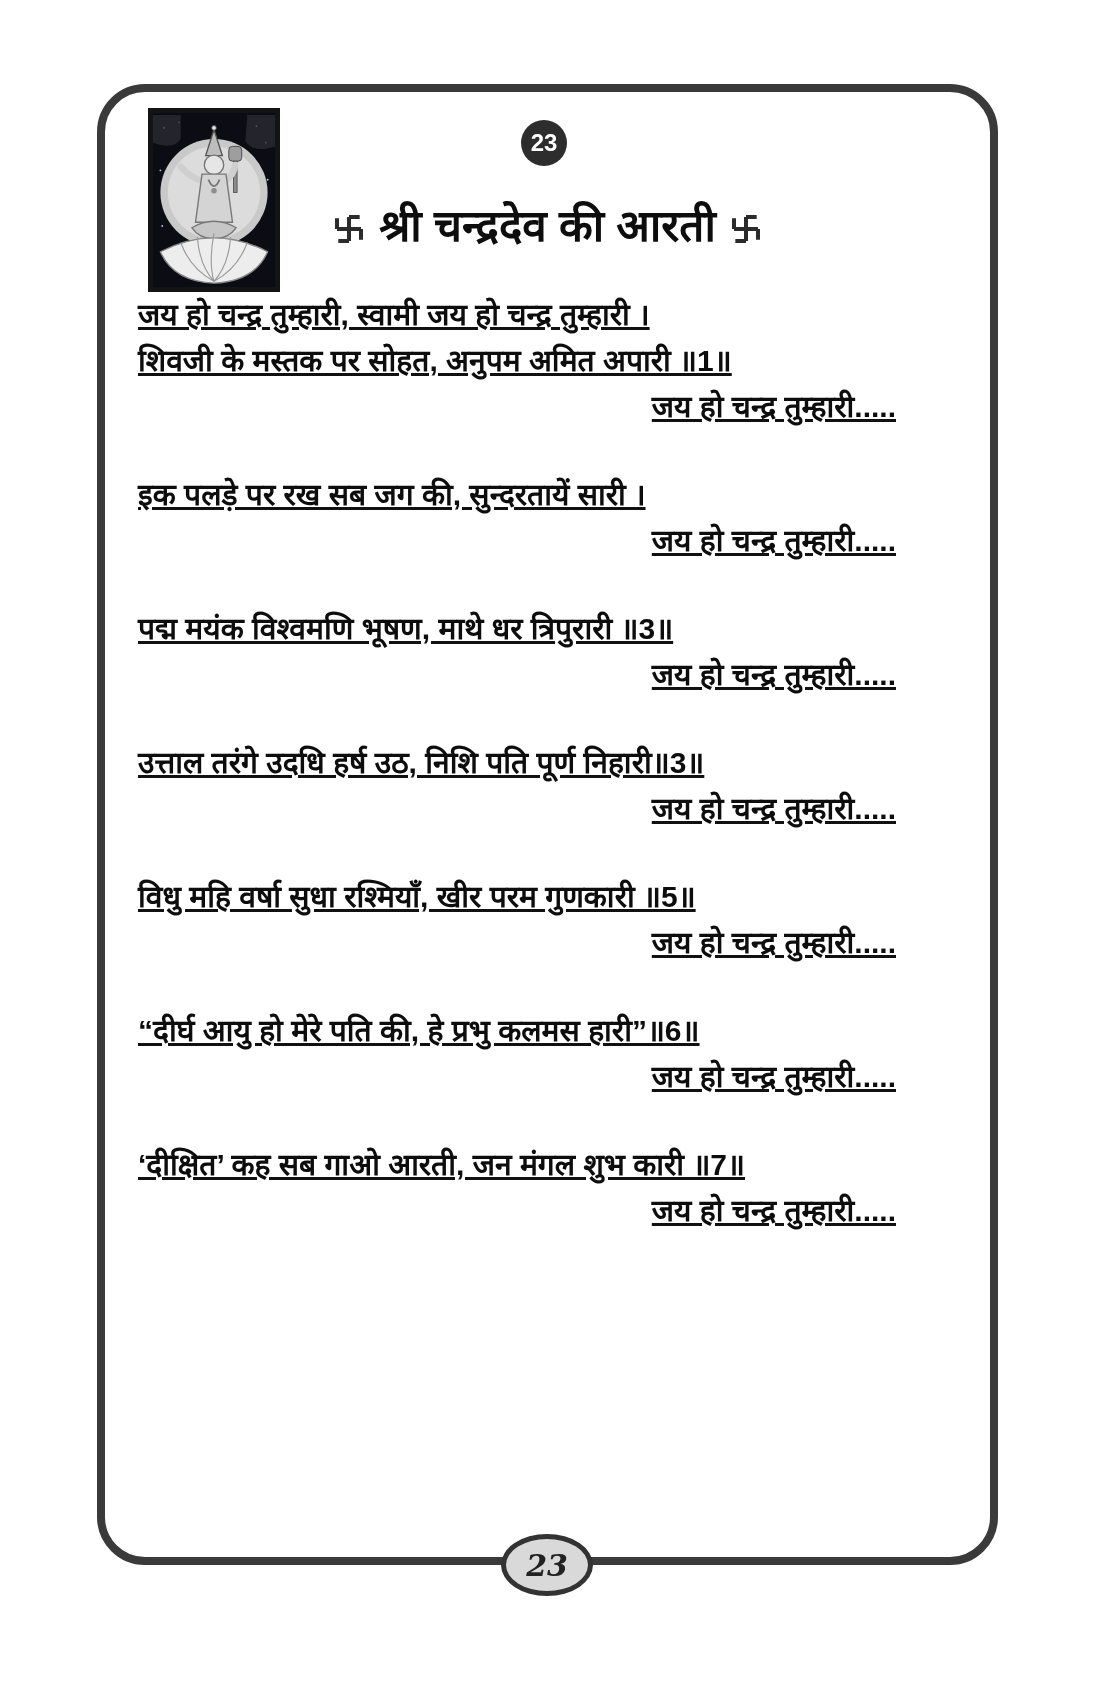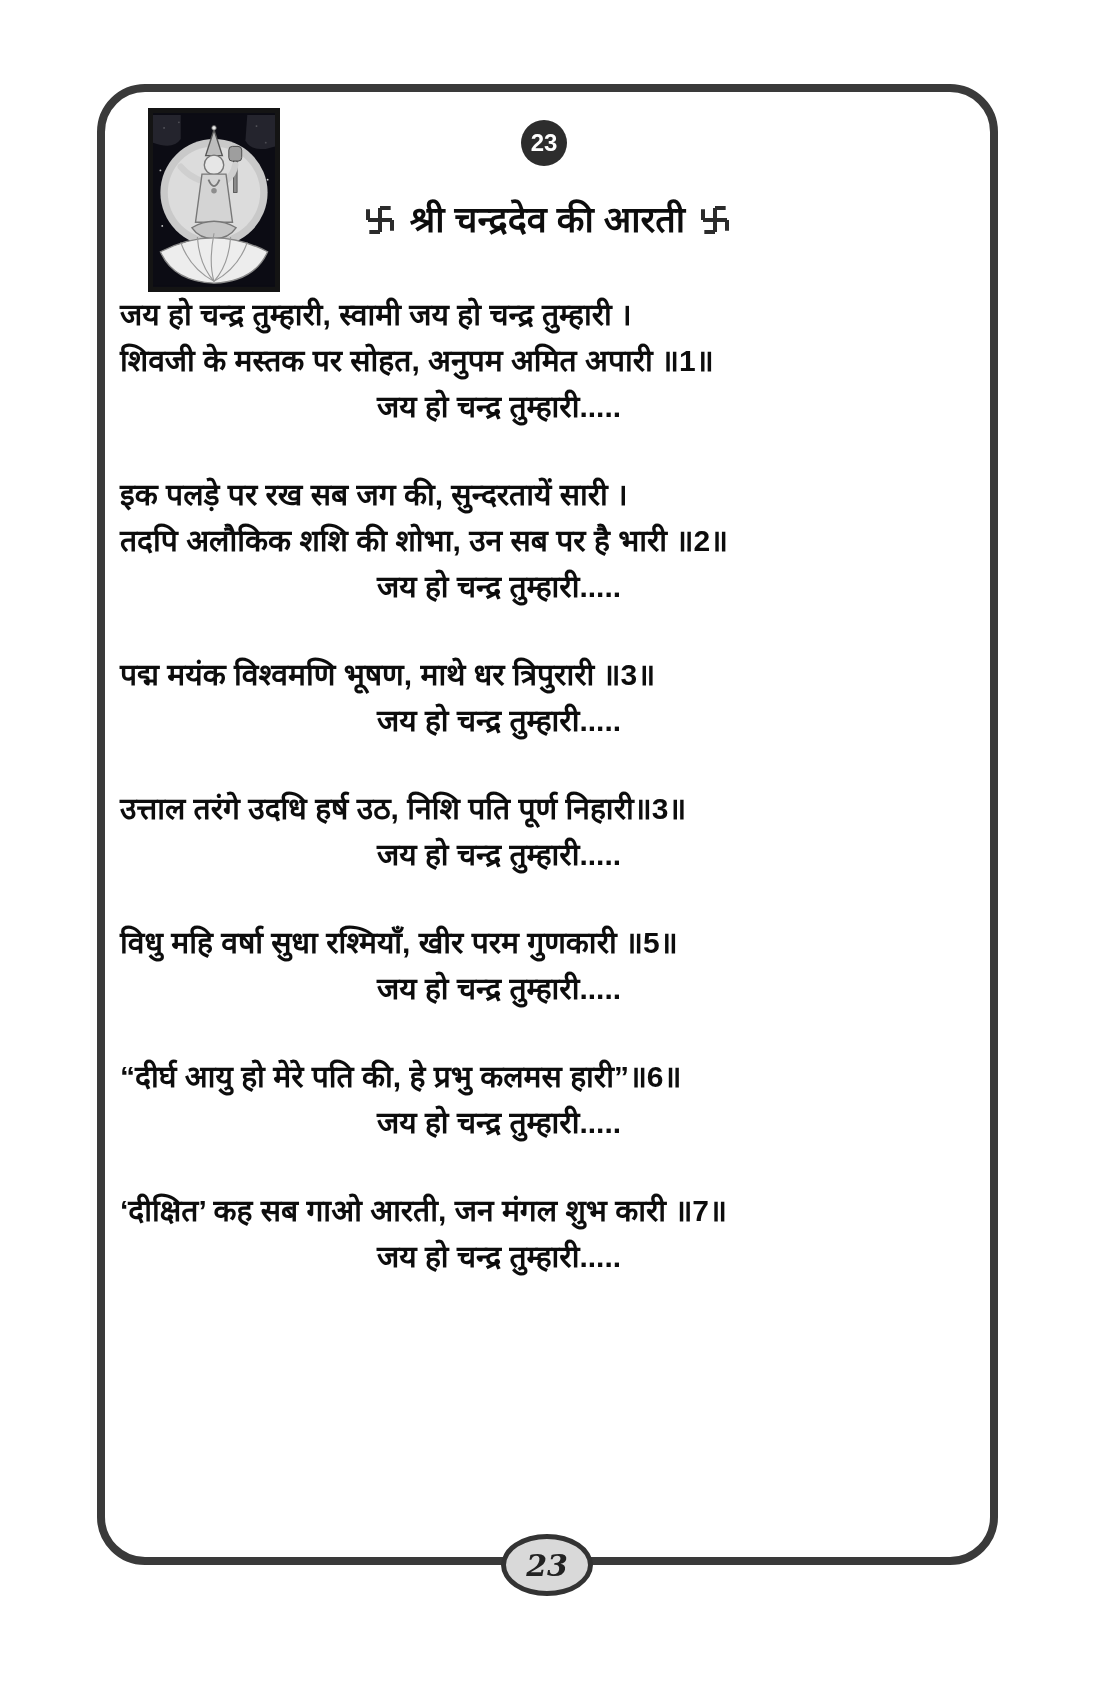--- a/index.html
+++ b/index.html
@@ -24,34 +24,34 @@
   .top-badge {
     position:absolute; left:521px; top:120px;
     width:46px; height:46px; border-radius:50%;
     background:#2d2d2d; color:#fff;
     font-size:24px; font-weight:bold;
     display:flex; align-items:center; justify-content:center;
   }
 
   .title-row {
     position:absolute; left:97px; top:194px; width:901px;
-    text-align:center; font-size:36px; font-weight:bold; color:#0d0d0d;
+    text-align:center; font-size:44px; font-weight:bold; color:#0d0d0d;
     white-space:nowrap;
   }
   .title-row .swastika { display:inline-block; vertical-align:-4px; margin:0 14px; }
 
   .verses {
-    position:absolute; left:120px; top:292px; width:758px;
+    position:absolute; left:138px; top:292px; width:758px;text-decoration:underline;
   }
   .verse { margin-bottom:42px; }
   .vline {
     font-size:30px; font-weight:bold; line-height:46px;
     color:#0d0d0d; white-space:nowrap;
   }
-  .refrain { text-align:center; }
+  .refrain { text-align:right; }
 
   .bottom-badge {
     position:absolute; left:501px; top:1534px;
     width:92px; height:62px; border-radius:50%;
     background:#d9d9d9; border:5px solid #333;
     display:flex; align-items:center; justify-content:center;
     font-family:"DejaVu Serif","Liberation Serif",serif;
     font-style:italic; font-weight:bold; font-size:30px; color:#222;
   }
 </style>
@@ -126,21 +126,20 @@
 <div class="verses">
 
   <div class="verse">
     <div class="vline">जय हो चन्द्र तुम्हारी, स्वामी जय हो चन्द्र तुम्हारी ।</div>
     <div class="vline">शिवजी के मस्तक पर सोहत, अनुपम अमित अपारी ॥1॥</div>
     <div class="vline refrain">जय हो चन्द्र तुम्हारी.....</div>
   </div>
 
   <div class="verse">
     <div class="vline">इक पलड़े पर रख सब जग की, सुन्दरतायें सारी ।</div>
-    <div class="vline">तदपि अलौकिक शशि की शोभा, उन सब पर है भारी ॥2॥</div>
     <div class="vline refrain">जय हो चन्द्र तुम्हारी.....</div>
   </div>
 
   <div class="verse">
     <div class="vline">पद्म मयंक विश्वमणि भूषण, माथे धर त्रिपुरारी ॥3॥</div>
     <div class="vline refrain">जय हो चन्द्र तुम्हारी.....</div>
   </div>
 
   <div class="verse">
     <div class="vline">उत्ताल तरंगे उदधि हर्ष उठ, निशि पति पूर्ण निहारी॥3॥</div>

